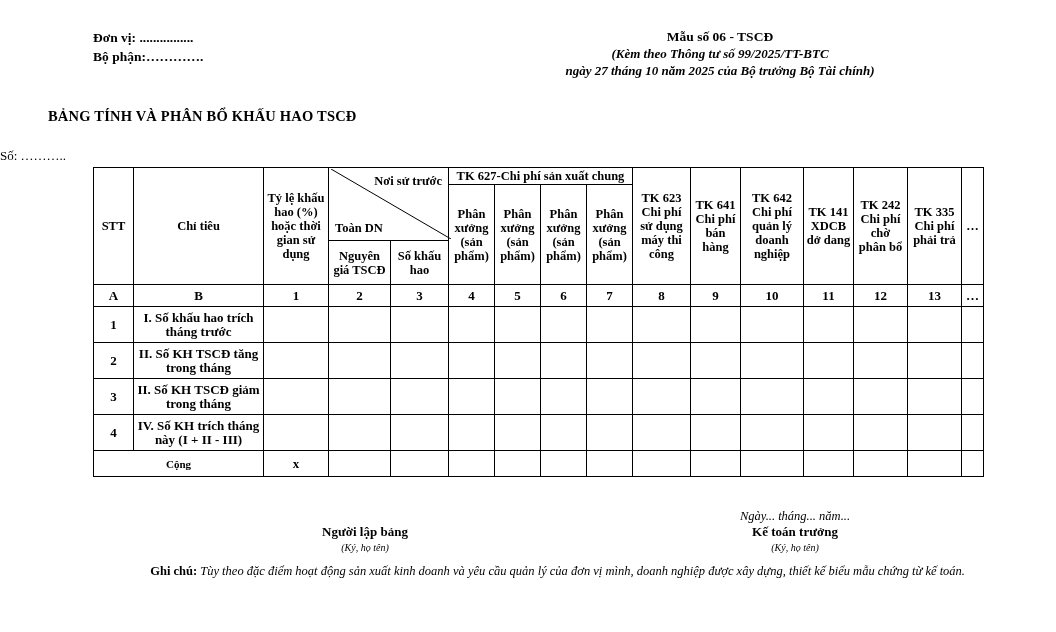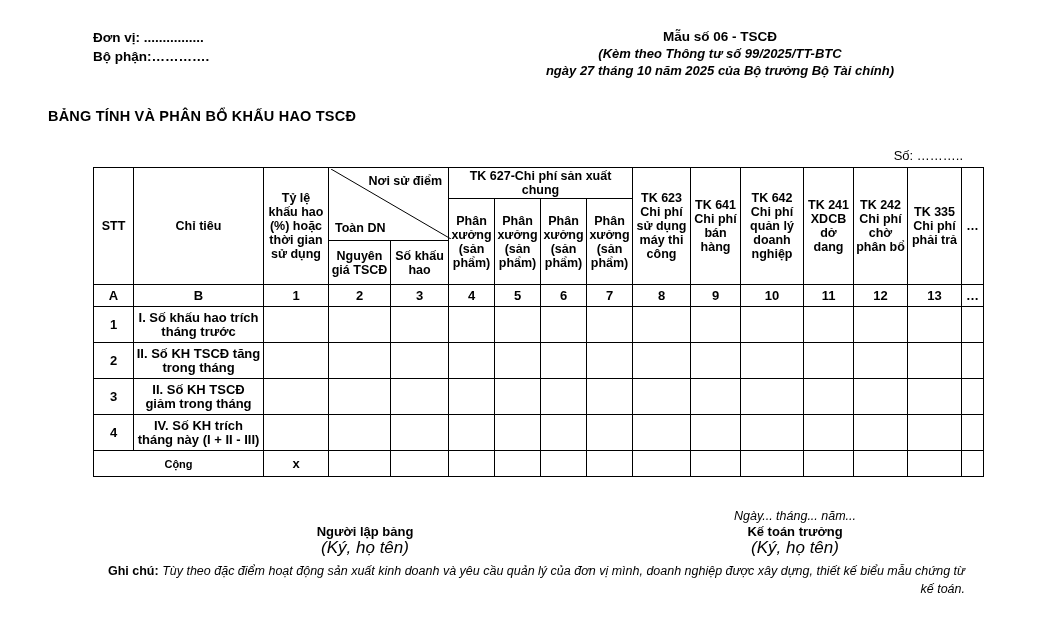--- a/index.html
+++ b/index.html
@@ -3,21 +3,21 @@
 <meta charset="utf-8">
 <style>
   * { box-sizing: border-box; }
   html, body {
     margin: 0; padding: 0;
     width: 1056px; height: 632px;
     background: #ffffff;
     font-family: "Liberation Sans", sans-serif;
     color: #000000;
   }
-  .page { position: relative; width: 1056px; height: 608px; overflow: hidden; }
+  .page { position: relative; width: 1056px; height: 608px; overflow: hidden; font-family: Liberation Serif, serif; }
 
   
   .top { position: absolute; top: 28px; left: 0; width: 1056px; }
   .unit-block {
     position: absolute; left: 93px; top: 0;
     font-size: 13.5px; font-weight: bold; line-height: 19px;
     white-space: nowrap;
   }
   .form-ref {
     position: absolute; left: 500px; top: 0; width: 440px;
@@ -29,21 +29,21 @@
   
   .doc-title-wrap {
     position: absolute; top: 108px; left: 12px; width: 1056px;  padding-left: 36px;
   }
   .doc-title { font-size: 14.5px; font-weight: bold; letter-spacing: .2px; }
   .doc-sub { font-size: 13.5px; font-style: italic; margin-top: 4px; }
 
   
   .so-line {
     position: absolute; top: 148px; left: 0; width: 963px;
-    text-align: right; font-size: 13px;
+    text-align: left; font-size: 13px;
   }
 
   
   .tbl-wrap { position: absolute; top: 167px; left: 93px; }
   table.grid {
     border-collapse: collapse;
     table-layout: fixed;
     font-size: 12.5px;
   }
   table.grid td {
@@ -77,21 +77,21 @@
   }
   .diag-bl {
     position: absolute; left: 4px; bottom: 4px;
     font-size: 12.5px; font-weight: bold; white-space: nowrap;
   }
 
   
   .sig { position: absolute; text-align: center; line-height: 16px; }
   .sig .sig-date { font-size: 12.5px; font-style: italic; }
   .sig .sig-role { font-size: 13px; font-weight: bold; }
-  .sig .sig-note { font-size: 17px; font-style: italic; }
+  .sig .sig-note { font-size: 10px; font-style: italic; }
   #sig-preparer { top: 524px; left: 250px; width: 230px; }
   #sig-chief    { top: 508px; left: 680px; width: 230px; }
 
   
   .footnote {
     position: absolute; top: 562px; left: 93px; width: 872px;
     font-size: 12.5px; line-height: 18px; font-style: italic; text-align: right;
   }
   .footnote .fn-label { font-weight: bold; font-style: normal; }
 </style>
@@ -143,31 +143,31 @@
           <tr>
         <td class="hdr" rowspan="3">STT</td>
         <td class="hdr" rowspan="3">Chỉ tiêu</td>
         <td class="hdr" rowspan="3">Tỷ lệ khấu hao (%) hoặc thời gian sử dụng</td>
 
         <td class="diag" colspan="2" rowspan="2">
           <div class="diag-inner" style="height:70px;">
             <svg width="120" height="70" viewBox="0 0 120 70" preserveAspectRatio="none">
               <line x1="0" y1="0" x2="120" y2="70" stroke="#000" stroke-width="1"></line>
             </svg>
-            <span class="diag-tr">Nơi sử điểm</span>
+            <span class="diag-tr">Nơi sử trước</span>
             <span class="diag-bl">Toàn DN</span>
           </div>
         </td>
 
         <td class="hdr" colspan="4">TK 627-Chi phí sản xuất chung</td>
 
         <td class="hdr" rowspan="3">TK 623 Chi phí sử dụng máy thi công</td>
         <td class="hdr" rowspan="3">TK 641 Chi phí bán hàng</td>
         <td class="hdr" rowspan="3">TK 642 Chi phí quản lý doanh nghiệp</td>
-        <td class="hdr" rowspan="3">TK 241 XDCB dở dang</td>
+        <td class="hdr" rowspan="3">TK 141 XDCB dở dang</td>
         <td class="hdr" rowspan="3">TK 242 Chi phí chờ phân bổ</td>
         <td class="hdr" rowspan="3">TK 335 Chi phí phải trả</td>
         <td class="hdr" rowspan="3">…</td>
       </tr>
 
       <tr>
         <td class="hdr" rowspan="2" style="height:62px;">Phân xưởng (sản phẩm)</td>
         <td class="hdr" rowspan="2">Phân xưởng (sản phẩm)</td>
         <td class="hdr" rowspan="2">Phân xưởng (sản phẩm)</td>
         <td class="hdr" rowspan="2">Phân xưởng (sản phẩm)</td>

